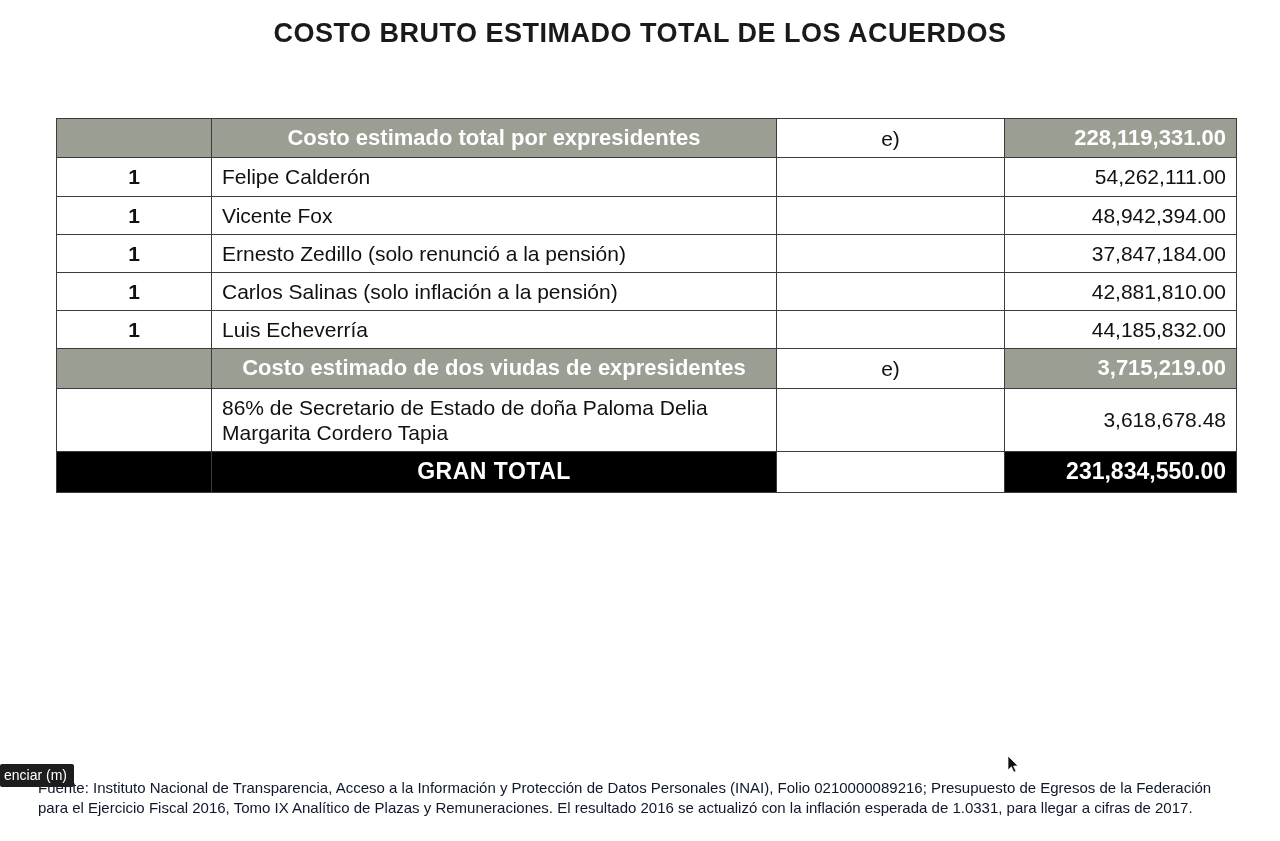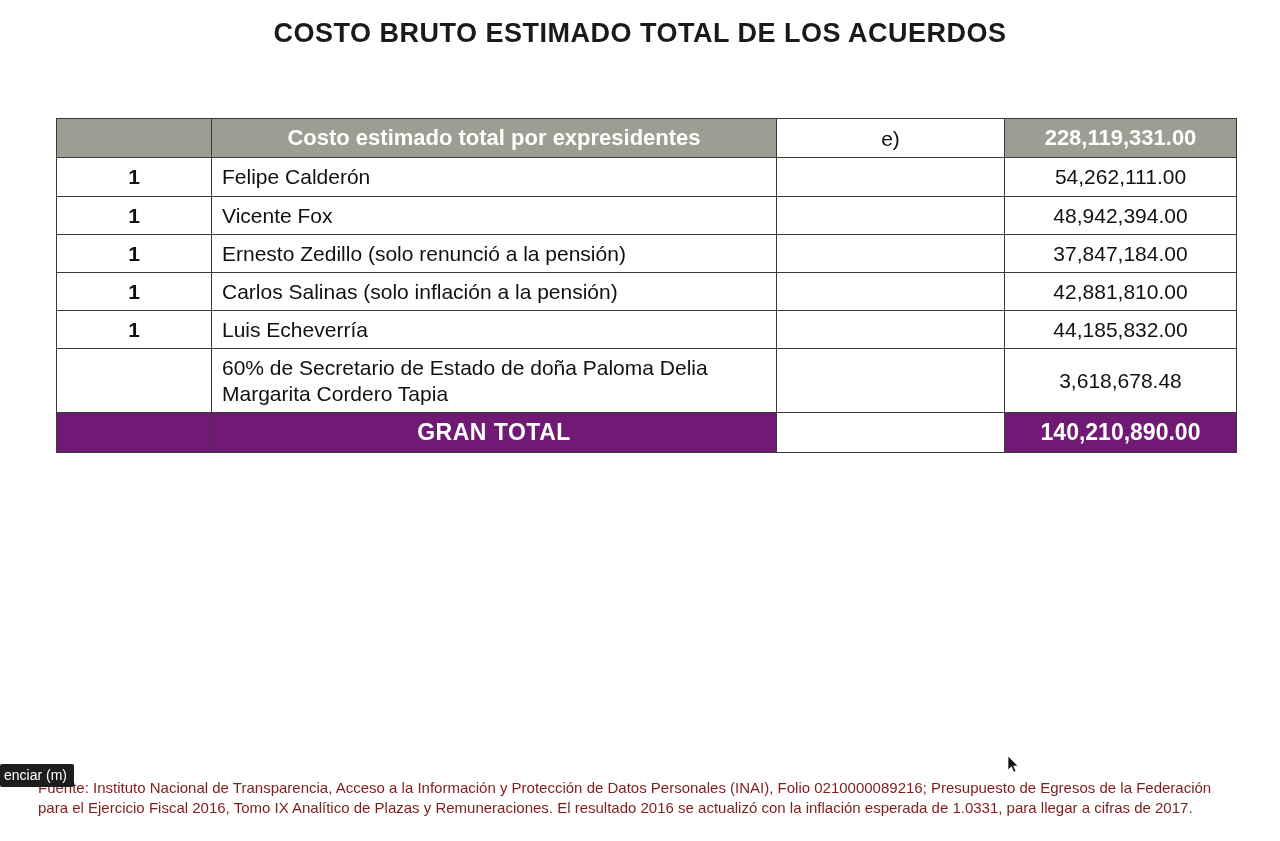--- a/index.html
+++ b/index.html
@@ -71,21 +71,21 @@
     font-size: 20px;
   }
   .cell-desc {
     text-align: left;
   }
   .cell-note {
     text-align: center;
     font-size: 21px;
   }
   .cell-amt {
-    text-align: center;
+    text-align: right;
     padding-right: 14px;
     white-space: nowrap;
   }
 
   tr.section td {
     background: #9a9e93;
     color: #ffffff;
     font-weight: bold;
   }
   tr.section td.cell-desc {
@@ -98,21 +98,21 @@
     font-weight: normal;
   }
   tr.section td.cell-amt {
     font-size: 22px;
   }
   tr.section td.cell-num {
     background: #9a9e93;
   }
 
   tr.grand td {
-    background: #701a75;
+    background: #000000;
     color: #ffffff;
     font-weight: bold;
   }
   tr.grand td.cell-desc {
     text-align: center;
     font-size: 23px;
     letter-spacing: 0.5px;
   }
   tr.grand td.cell-note {
     background: #ffffff;
@@ -121,21 +121,21 @@
     font-size: 23px;
   }
 
   .source {
     position: absolute;
     left: 38px;
     top: 760px;
     width: 1200px;
     font-size: 15px;
     line-height: 1.35;
-    color: #7f1d1d;
+    color: #0f172a;
   }
 
   .chip {
     position: absolute;
     left: 0;
     top: 746px;
     background: #1d1d1d;
     color: #ffffff;
     font-size: 14px;
     padding: 3px 7px 4px 4px;
@@ -198,31 +198,37 @@
             <td class="cell-desc">Carlos Salinas (solo inflación a la pensión)</td>
             <td class="cell-note"></td>
             <td class="cell-amt">42,881,810.00</td>
           </tr>
           <tr class="item">
             <td class="cell-num">1</td>
             <td class="cell-desc">Luis Echeverría</td>
             <td class="cell-note"></td>
             <td class="cell-amt">44,185,832.00</td>
           </tr>
-          <tr class="item">
-            <td class="cell-num"></td>
-            <td class="cell-desc">60% de Secretario de Estado de doña Paloma Delia Margarita Cordero Tapia</td>
+          <tr class="section">
+            <td class="cell-num"></td>
+            <td class="cell-desc">Costo estimado de dos viudas de expresidentes</td>
+            <td class="cell-note">e)</td>
+            <td class="cell-amt">3,715,219.00</td>
+          </tr>
+          <tr class="item">
+            <td class="cell-num"></td>
+            <td class="cell-desc">86% de Secretario de Estado de doña Paloma Delia Margarita Cordero Tapia</td>
             <td class="cell-note"></td>
             <td class="cell-amt">3,618,678.48</td>
           </tr>
           <tr class="grand">
             <td class="cell-num"></td>
             <td class="cell-desc">GRAN TOTAL</td>
             <td class="cell-note"></td>
-            <td class="cell-amt">140,210,890.00</td>
+            <td class="cell-amt">231,834,550.00</td>
           </tr>
         </tbody>
     </table>
   </div>
 
   <div class="source">Fuente: Instituto Nacional de Transparencia, Acceso a la Información y Protección de Datos Personales (INAI), Folio 0210000089216; Presupuesto de Egresos de la Federación para el Ejercicio Fiscal 2016, Tomo IX Analítico de Plazas y Remuneraciones. El resultado 2016 se actualizó con la inflación esperada de 1.0331, para llegar a cifras de 2017.</div>
 
   <div class="chip">enciar (m)</div>
 
   <svg class="cursor" viewBox="0 0 12 18">

